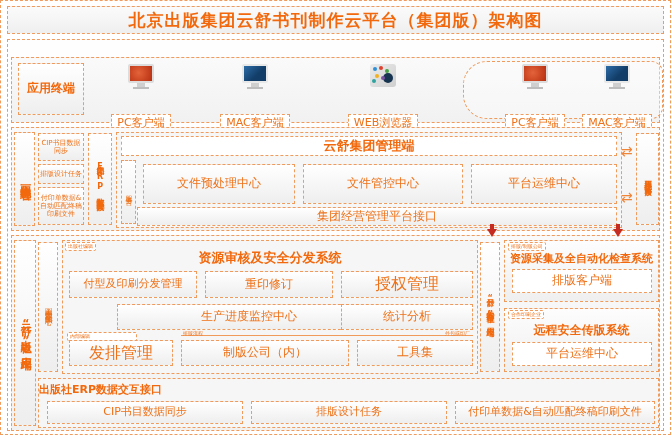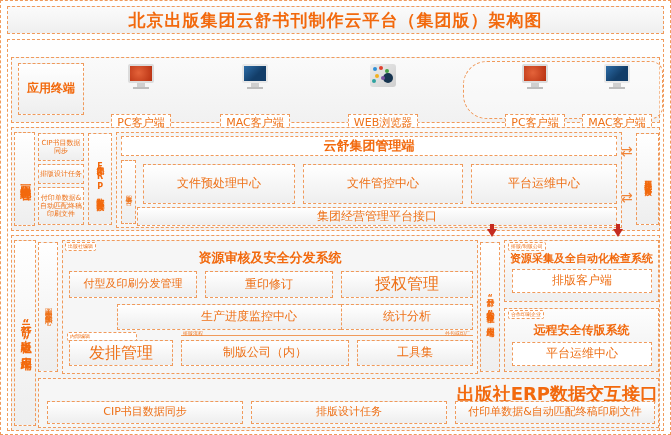--- a/index.html
+++ b/index.html
@@ -148,21 +148,21 @@
       <div class="bold" style="position:absolute;left:0;top:10px;width:100%;text-align:center;font-size:11px;">资源采集及全自动化检查系统</div>
       <div class="box plain" style="position:absolute;left:7px;top:28px;width:140px;height:24px;font-size:12px;">排版客户端</div>
     </div>
     <div style="position:absolute;left:492px;top:72px;width:155px;height:64px;border:1px dashed var(--bd);background:linear-gradient(180deg,#fdfdfd,#efefef);">
       <div class="tag" style="left:3px;top:1px;">合作印刷企业</div>
       <div class="bold" style="position:absolute;left:0;top:13px;width:100%;text-align:center;font-size:12px;">远程安全传版系统</div>
       <div class="box plain" style="position:absolute;left:7px;top:33px;width:140px;height:24px;font-size:12px;">平台运维中心</div>
     </div>
 
     <div style="position:absolute;left:26px;top:142px;width:621px;height:50px;border:1px dashed var(--bd);background:#f6f6f6;">
-      <div class="bold" style="position:absolute;left:0;top:3px;width:100%;text-align:right;font-size:18px;">出版社ERP数据交互接口</div>
+      <div class="bold" style="position:absolute;left:0;top:3px;width:100%;text-align:left;font-size:11px;">出版社ERP数据交互接口</div>
       <div class="box" style="position:absolute;left:8px;top:22px;width:196px;height:23px;font-size:11px;">CIP书目数据同步</div>
       <div class="box" style="position:absolute;left:212px;top:22px;width:196px;height:23px;font-size:11px;">排版设计任务</div>
       <div class="box" style="position:absolute;left:416px;top:22px;width:200px;height:23px;font-size:11px;">付印单数据&amp;自动匹配终稿印刷文件</div>
     </div>
   </div>
 
   <div class="red-arrow" style="left:486px;top:228px;"></div>
   <div class="red-arrow" style="left:612px;top:228px;"></div>
 
 </div>

